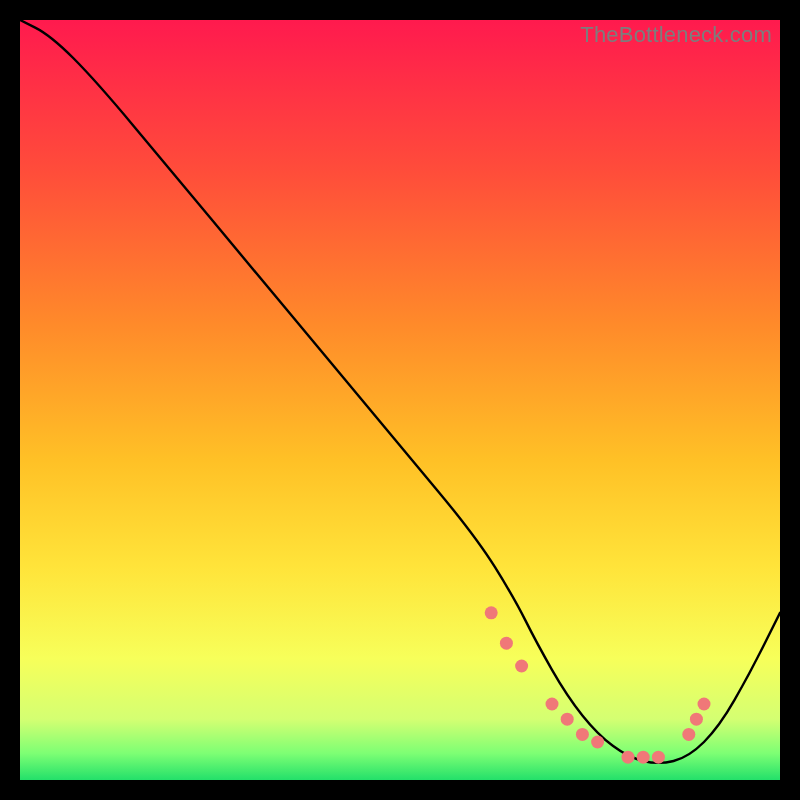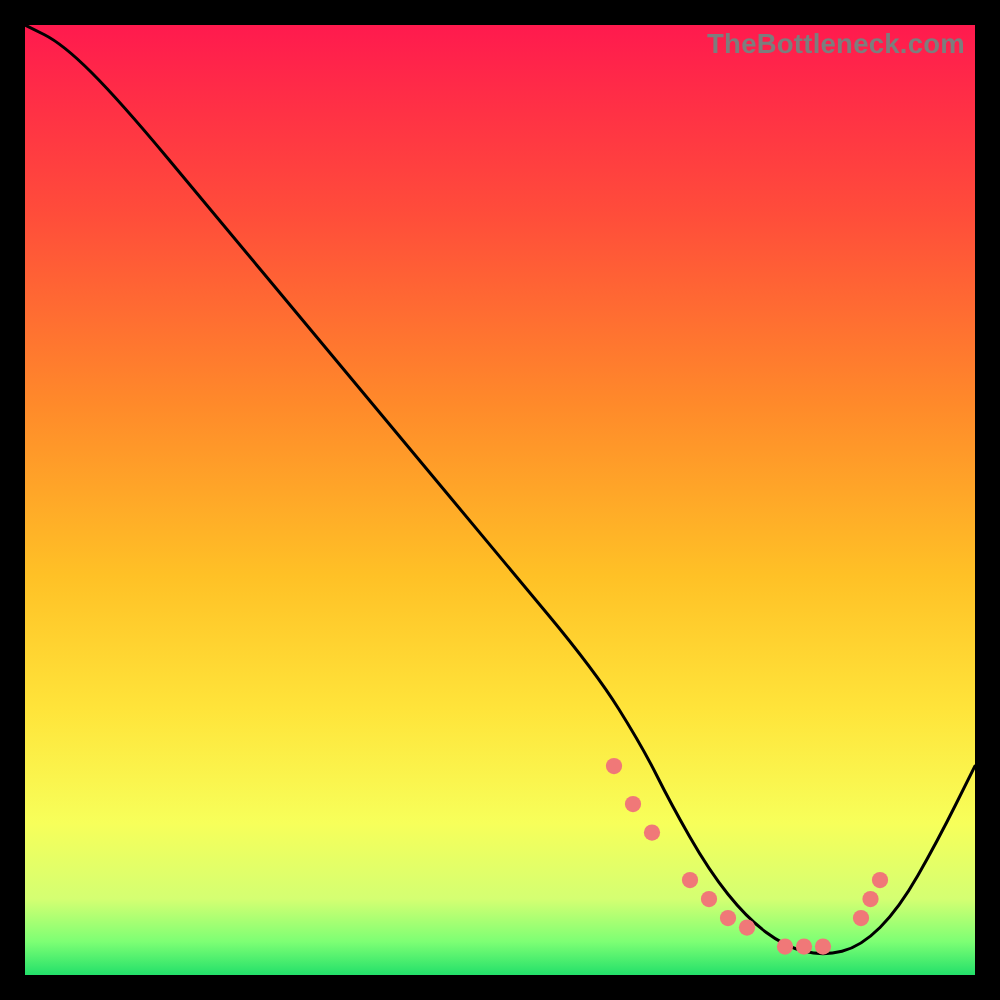--- a/index.html
+++ b/index.html
@@ -25,21 +25,21 @@
     top: 0;
     width: 760px;
     height: 760px;
   }
   .watermark {
     position: absolute;
     top: 2px;
     right: 8px;
     color: #7d7d7d;
     font-size: 22px;
-    font-weight: 700;
+    font-weight: 400;
     letter-spacing: 0.2px;
     user-select: none;
   }
   svg { display: block; }
 </style>
 </head>
 <body>
 
 <div class="frame">
 

